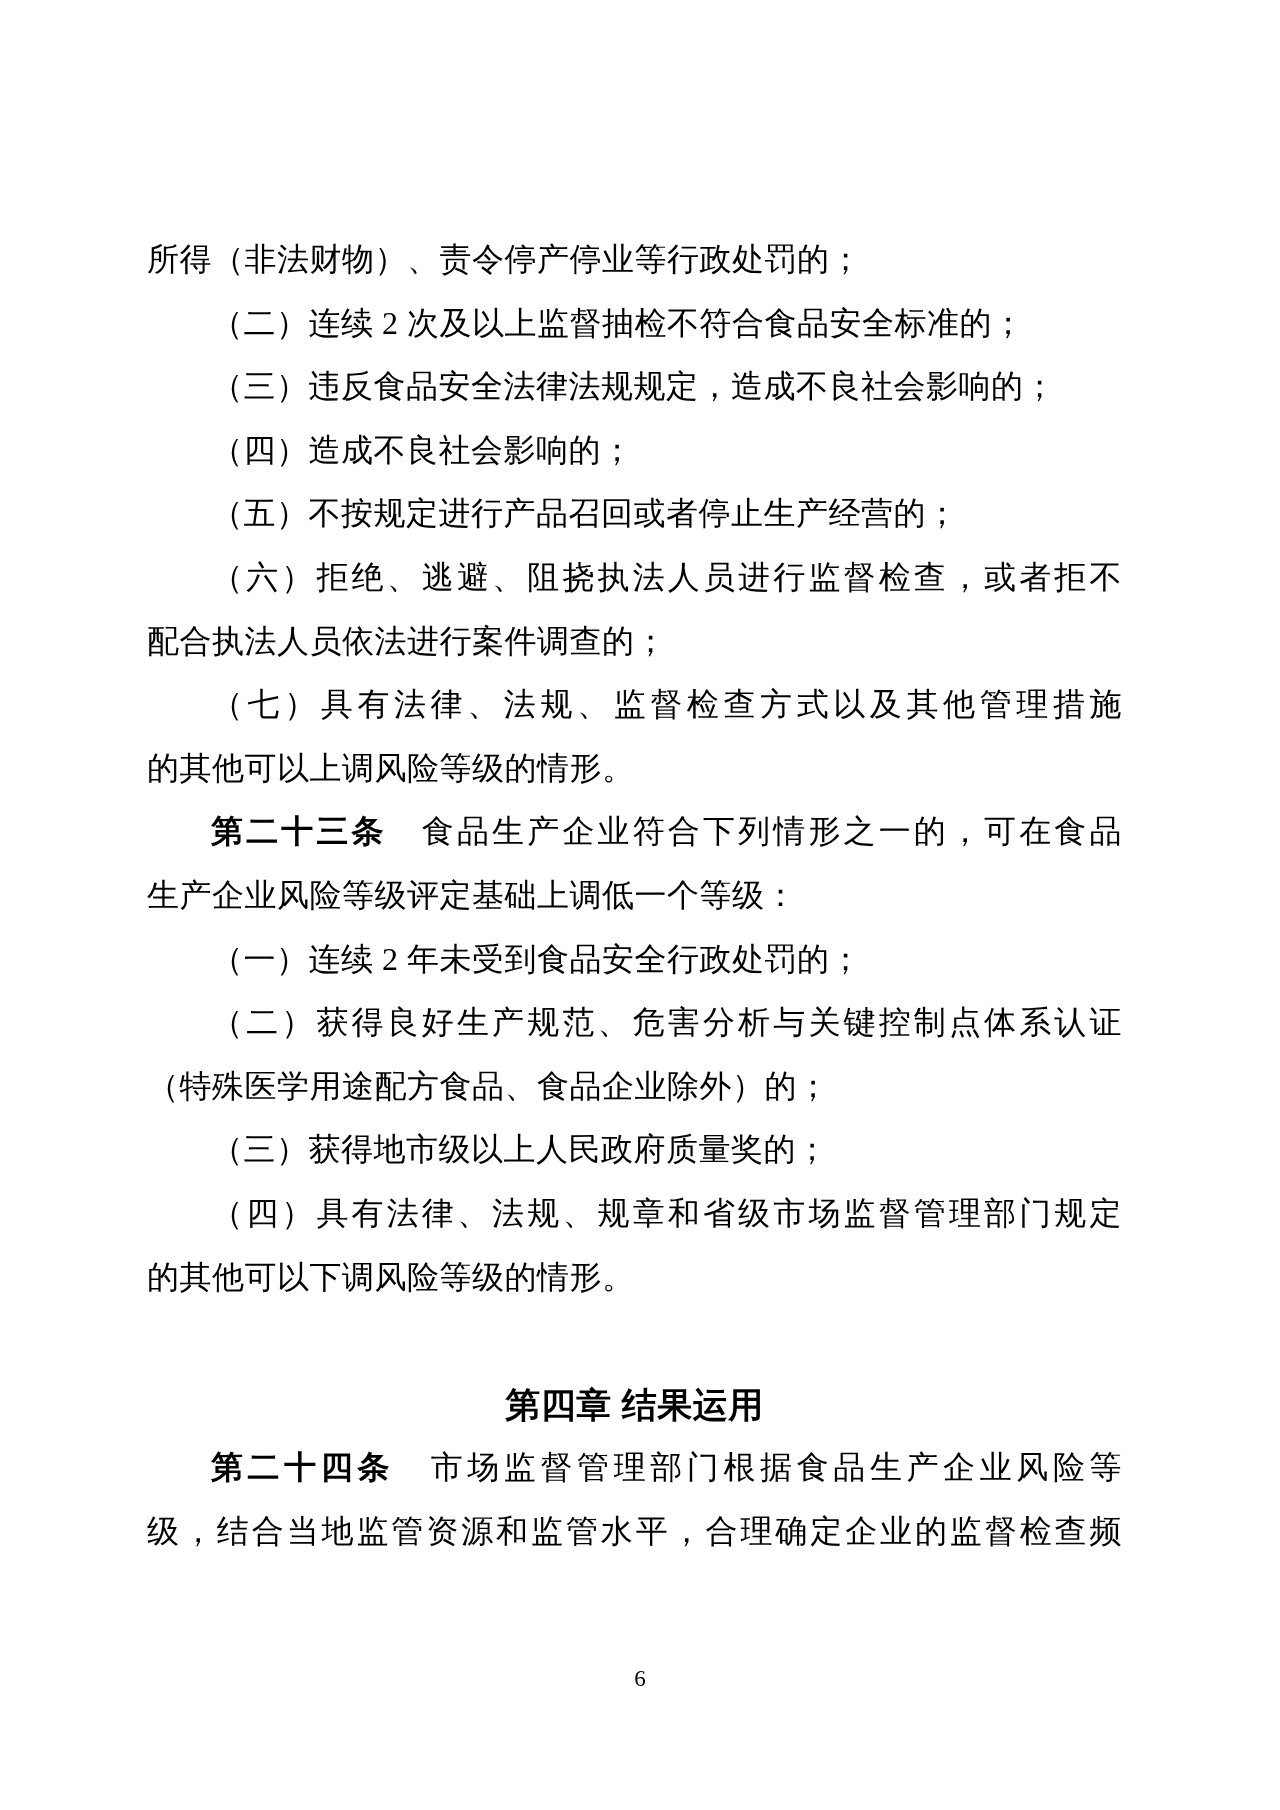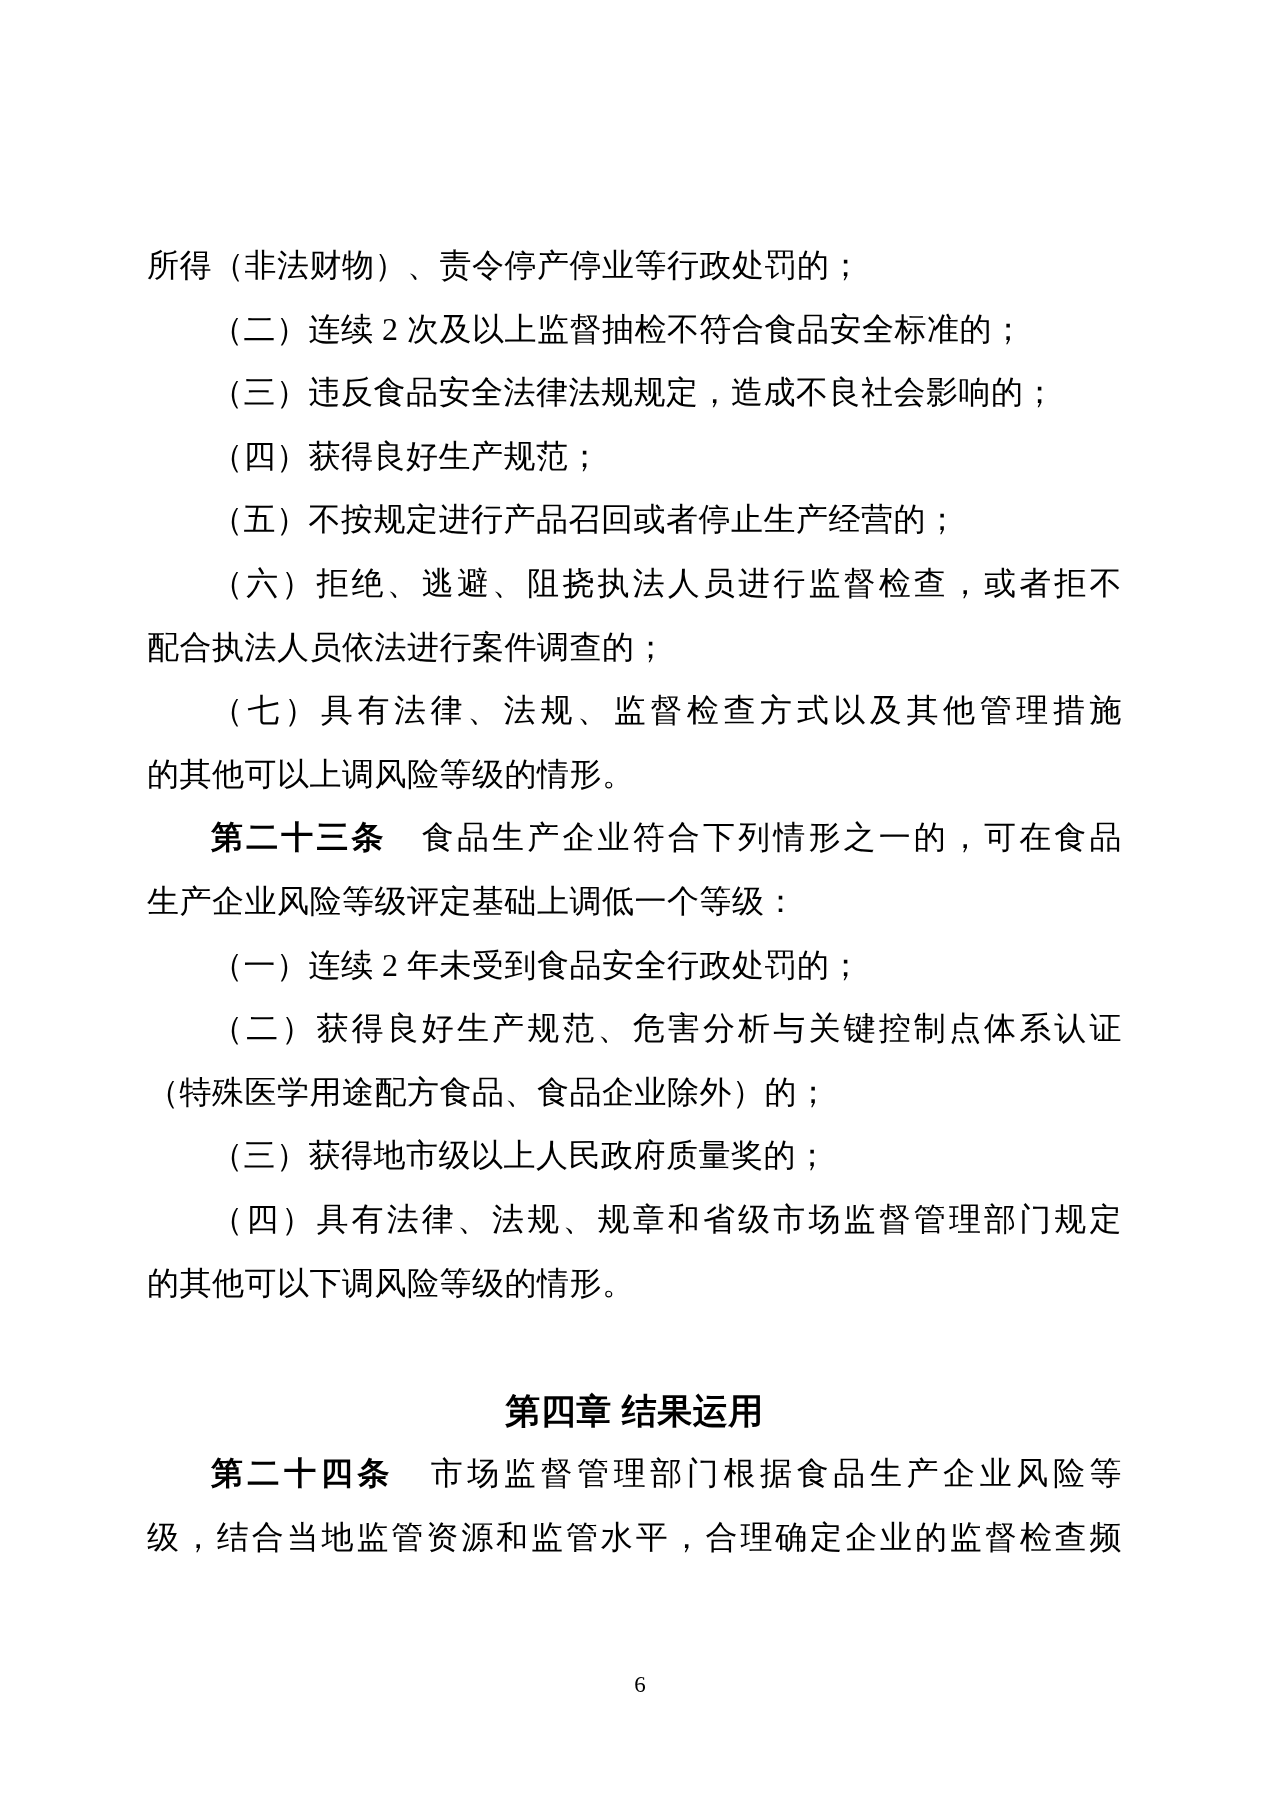--- a/index.html
+++ b/index.html
@@ -10,21 +10,21 @@
   body {
     width: 1280px;
     height: 1810px;
     position: relative;
     font-family: "Liberation Serif", "DejaVu Serif", serif;
     color: #000000;
     overflow: hidden;
   }
   .page {
     position: absolute;
-    left: 0; top: 16px;
+    left: 0; top: 10px;
     width: 1280px;
     height: 1510px;
     background: #ffffff;
   }
   .text-block {
     position: absolute;
     left: 147px;
     top: 218px;
     width: 975px;
   }
@@ -64,21 +64,21 @@
   }
 </style>
 </head>
 <body>
 
 <div class="page">
   <div class="text-block">
       <div class="line">所得（非法财物）、责令停产停业等行政处罚的；</div>
       <div class="line indent">（二）连续 2 次及以上监督抽检不符合食品安全标准的；</div>
       <div class="line indent">（三）违反食品安全法律法规规定，造成不良社会影响的；</div>
-      <div class="line indent">（四）获得良好生产规范；</div>
+      <div class="line indent">（四）造成不良社会影响的；</div>
       <div class="line indent">（五）不按规定进行产品召回或者停止生产经营的；</div>
       <div class="line indent fill">（六）拒绝、逃避、阻挠执法人员进行监督检查，或者拒不</div>
       <div class="line">配合执法人员依法进行案件调查的；</div>
       <div class="line indent fill">（七）具有法律、法规、监督检查方式以及其他管理措施</div>
       <div class="line">的其他可以上调风险等级的情形。</div>
       <div class="line indent fill"><b>第二十三条</b><span>　食品生产企业符合下列情形之一的，可在食品</span></div>
       <div class="line">生产企业风险等级评定基础上调低一个等级：</div>
       <div class="line indent">（一）连续 2 年未受到食品安全行政处罚的；</div>
       <div class="line indent fill">（二）获得良好生产规范、危害分析与关键控制点体系认证</div>
       <div class="line">（特殊医学用途配方食品、食品企业除外）的；</div>

